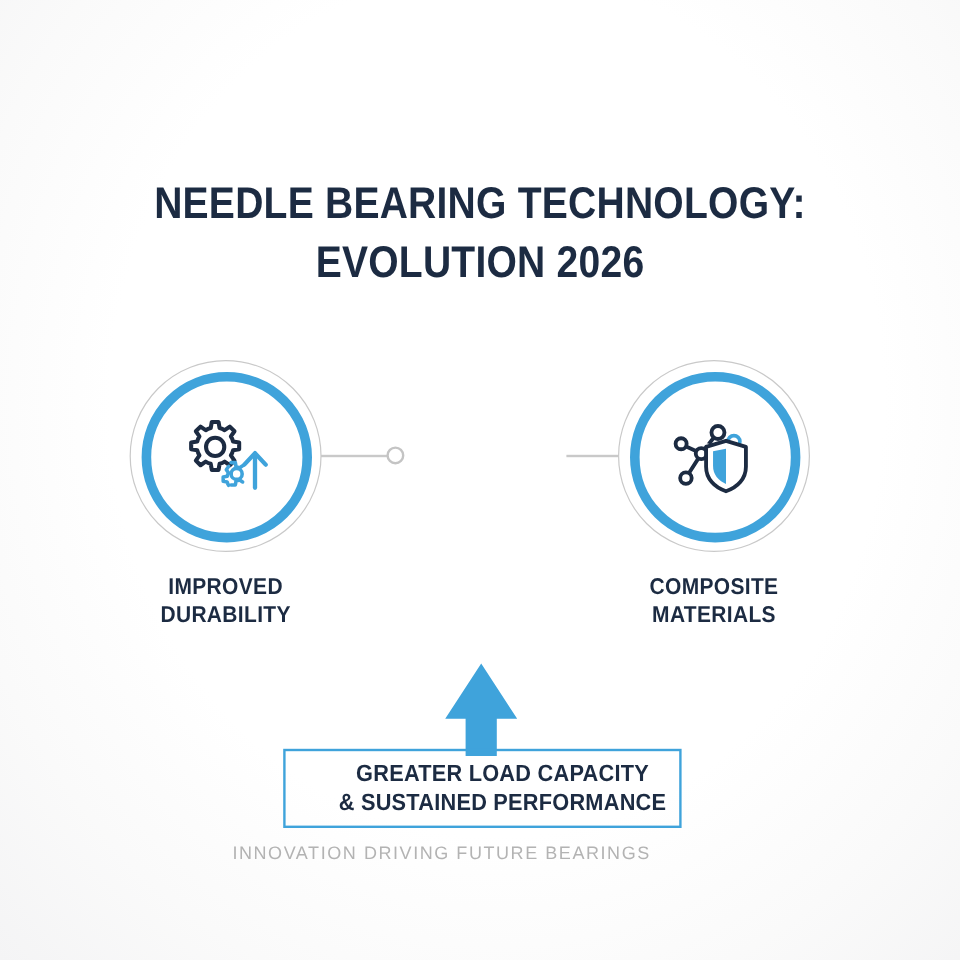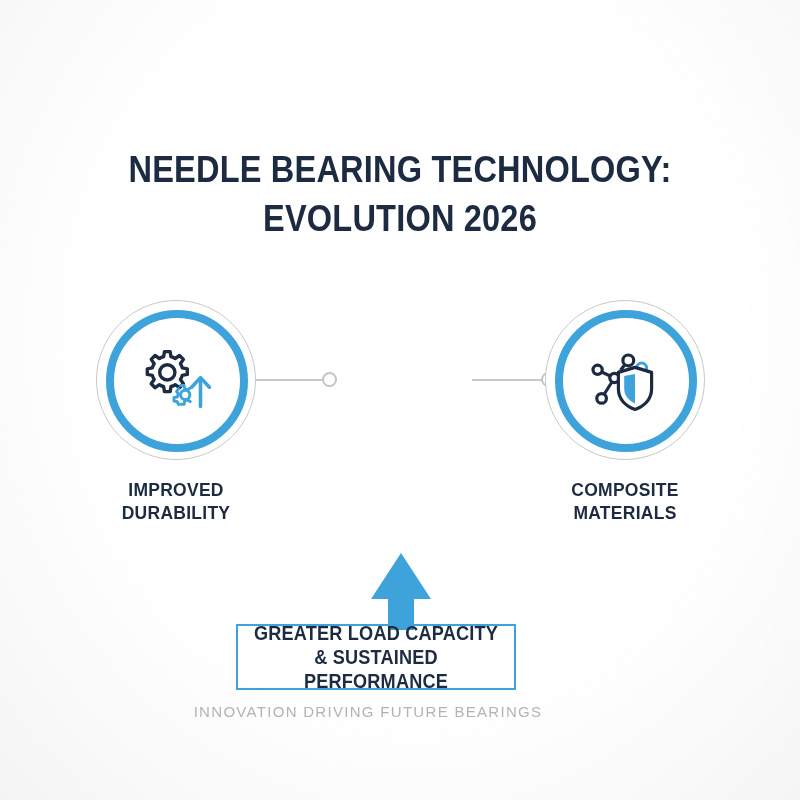--- a/index.html
+++ b/index.html
@@ -60,23 +60,23 @@
   }
   .node-dot.left  { left: 322px; }
   .node-dot.right { left: 541px; }
 
   
   .step {
     position: absolute;
     width: 160px;
     top: 300px;
   }
-  .step-1 { left: 96px; }
+  .step-1 { left: 108px; }
   .step-2 { left: 320px; }
-  .step-3 { left: 545px; }
+  .step-3 { left: 515px; }
 
   .ring-outer {
     position: relative;
     width: 160px;
     height: 160px;
     border-radius: 50%;
     border: 1.6px solid #c9c9c9;
     box-sizing: border-box;
     background: #ffffff;
   }
@@ -120,21 +120,21 @@
     top: 552px;
     width: 62px;
     height: 78px;
   }
 
   
   .outcome-box {
     position: absolute;
     left: 236px;
     top: 624px;
-    width: 280px;
+    width: 332px;
     height: 66px;
     border: 2px solid #3fa3db;
     box-sizing: border-box;
     background: transparent;
     display: flex;
     align-items: center;
     justify-content: flex-end;
   }
   .outcome-text {
     color: #1c2b42;

